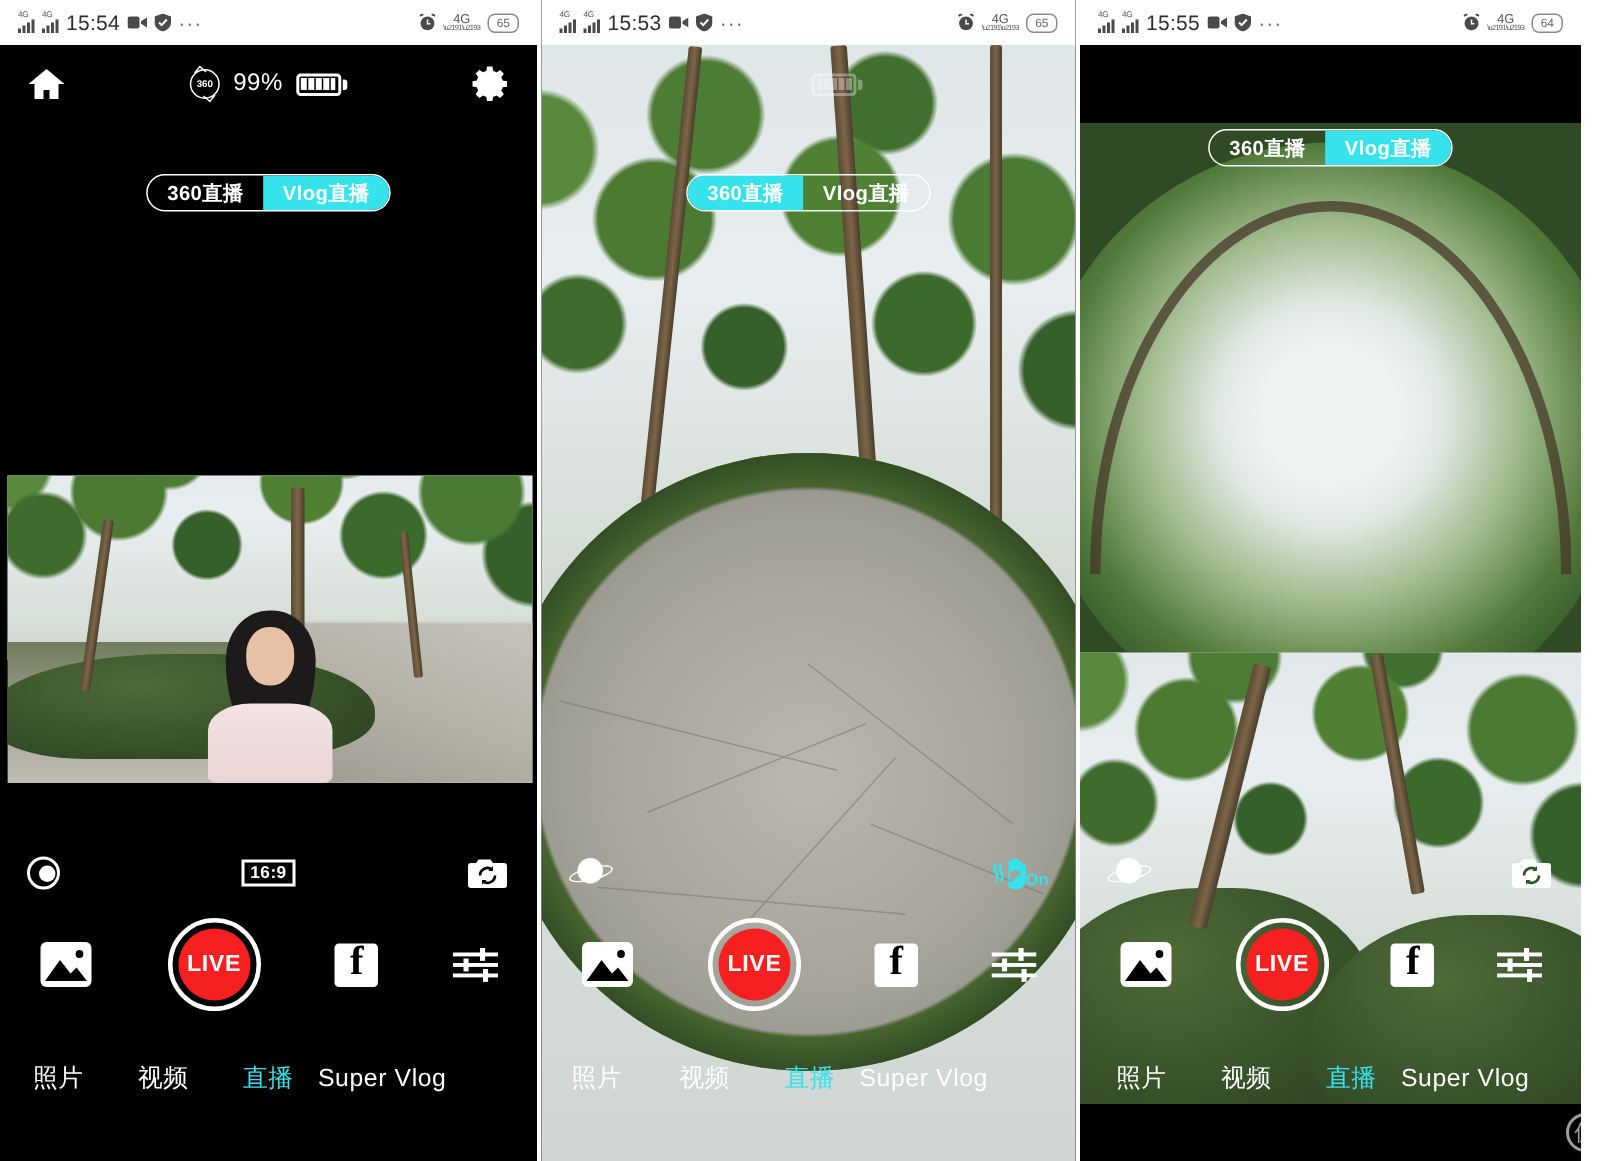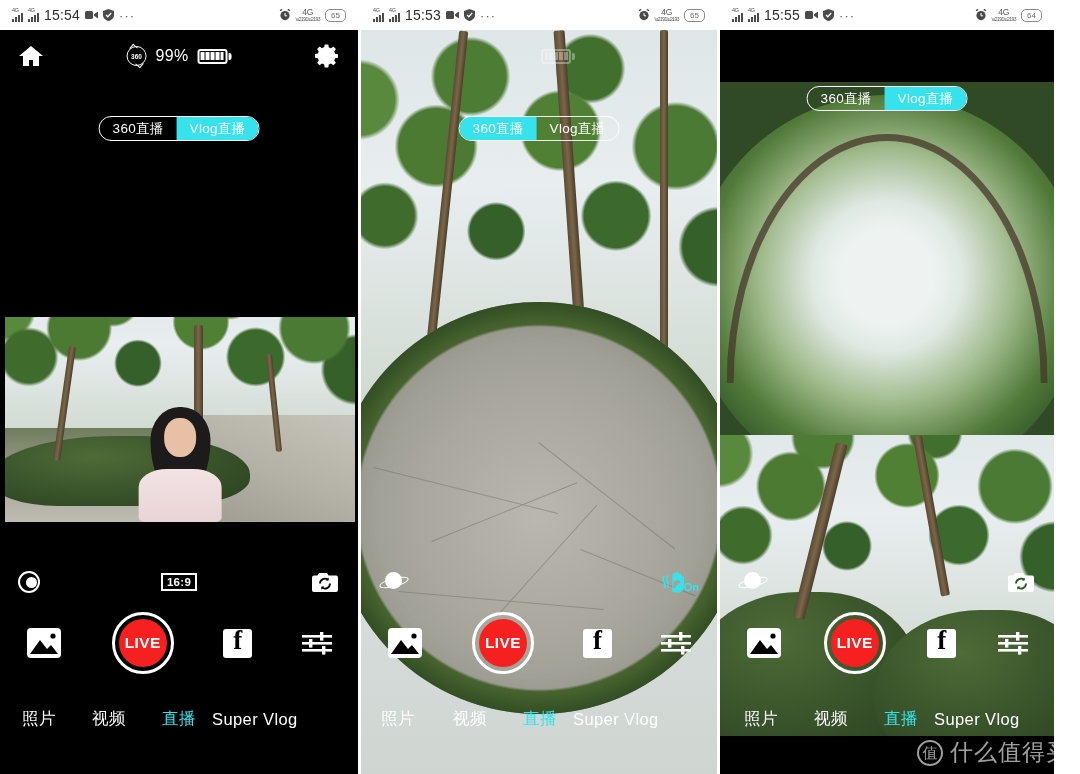--- a/index.html
+++ b/index.html
@@ -104,21 +104,21 @@
     position: absolute; left: 50%; transform: translateX(-50%);
     top: 86px;
     display: flex; align-items: stretch;
     border: 1.5px solid #fff; border-radius: 16px;
     overflow: hidden; height: 25px; z-index: 6;
   }
   .mode-toggle.ghost { border-color: rgba(255,255,255,0.92); }
   .mode-toggle .seg {
     display: flex; align-items: center; justify-content: center;
     padding: 0 13px; font-size: 13.5px; color: #fff;
-    letter-spacing: 0.3px; white-space: nowrap;
+    letter-spacing: 0.3px; white-space: nowrap; font-weight: bold;
   }
   .mode-toggle .seg.active { background: #36e3ec; color: #ffffff; }
 
   
   .viewport { position: absolute; inset: 0; overflow: hidden; }
 
   
   .p1-strip {
     position: absolute; left: 5px; right: 3px; top: 287px; height: 205px;
     overflow: hidden; background: #2e3d2b;
@@ -793,16 +793,15 @@
       <span class="tab mt-pos-1">视频</span>
       <span class="tab active mt-pos-2">直播</span>
       <span class="tab mt-pos-3">Super Vlog</span>
     </div>
 
     <div class="bottom-black"></div>
   </div>
 
   <div class="watermark">
     <span class="wm-logo">值</span>
-    <span class="wm-text">什么值得买</span>
   </div>
 
 </div>
 
 </body></html>

